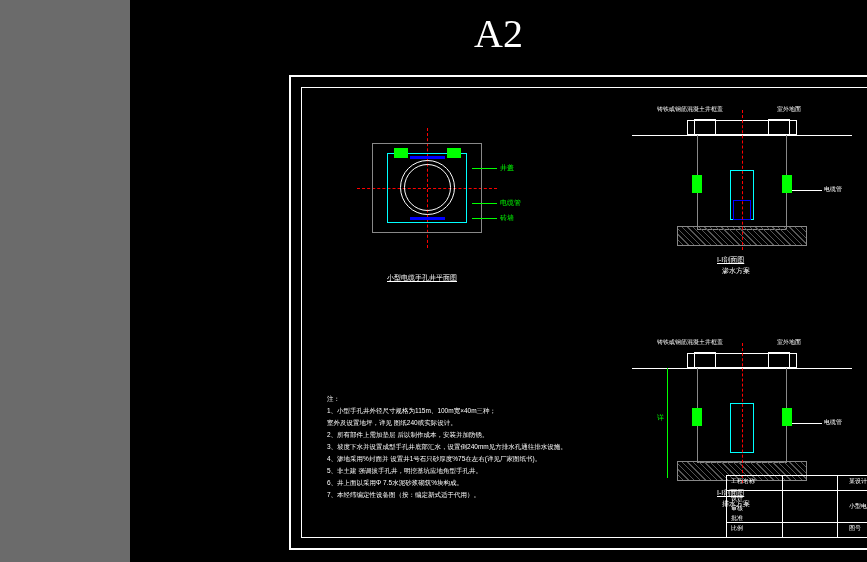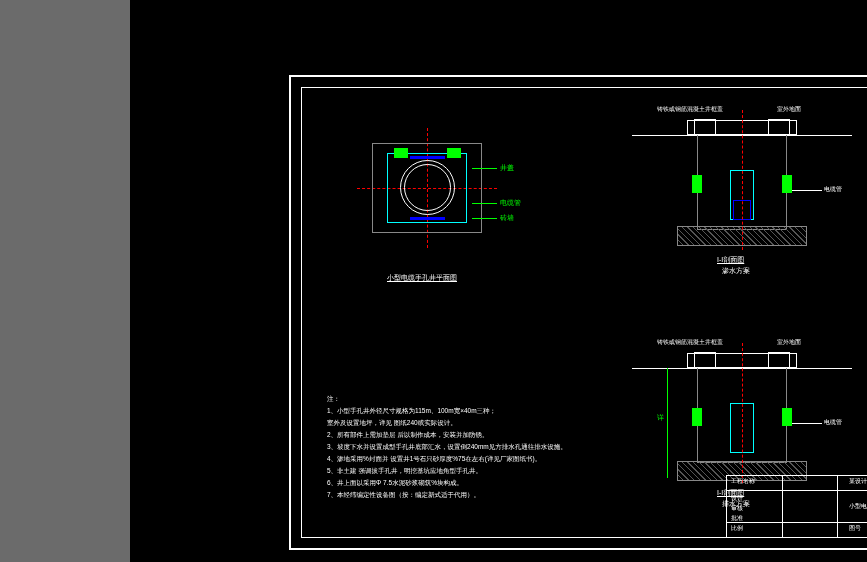--- a/index.html
+++ b/index.html
@@ -67,20 +67,21 @@
 
 .title-block { position: absolute; right: 0; bottom: 0; width: 230px; height: 62px; border-top: 1px solid #fff; border-left: 1px solid #fff; }
 .tb-row { position: absolute; left: 0; width: 100%; border-bottom: 1px solid #fff; }
 .tb-cell { position: absolute; font-size: 6px; color: #fff; padding: 1px 2px; }
 .tb-v { position: absolute; top: 0; bottom: 0; border-left: 1px solid #fff; }
 </style>
 </head>
 <body>
 
 <div class="viewport">
+  <div class="page-title">A2</div>
 
   <div class="sheet-frame">
     <div class="inner-frame">
 
       <div class="plan-view">
         <div class="centerline-h"></div>
         <div class="centerline-v"></div>
         <div class="plan-outer"></div>
         <div class="plan-inner"></div>
         <div class="plan-circle"></div>

